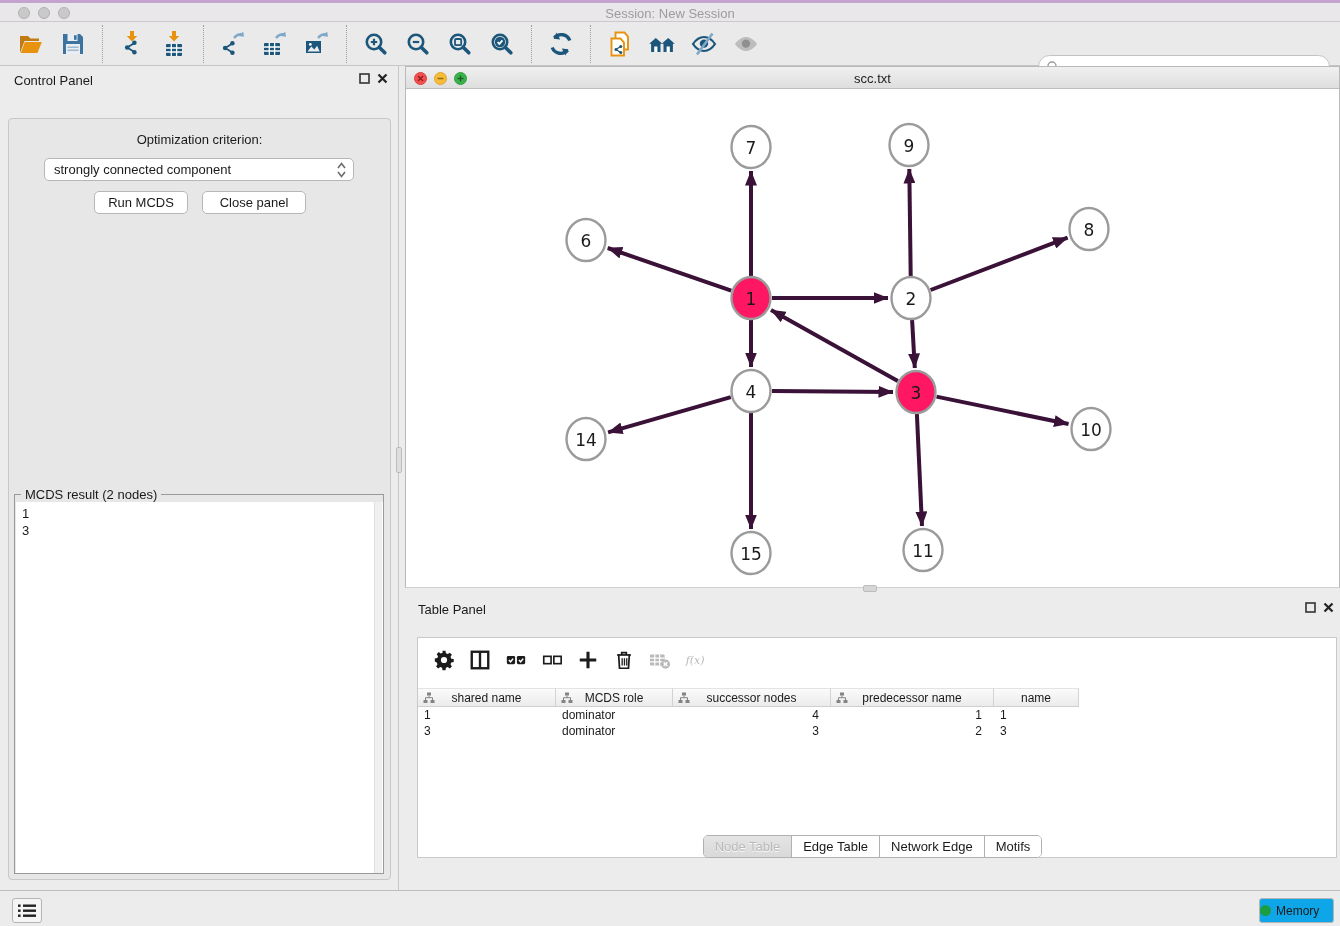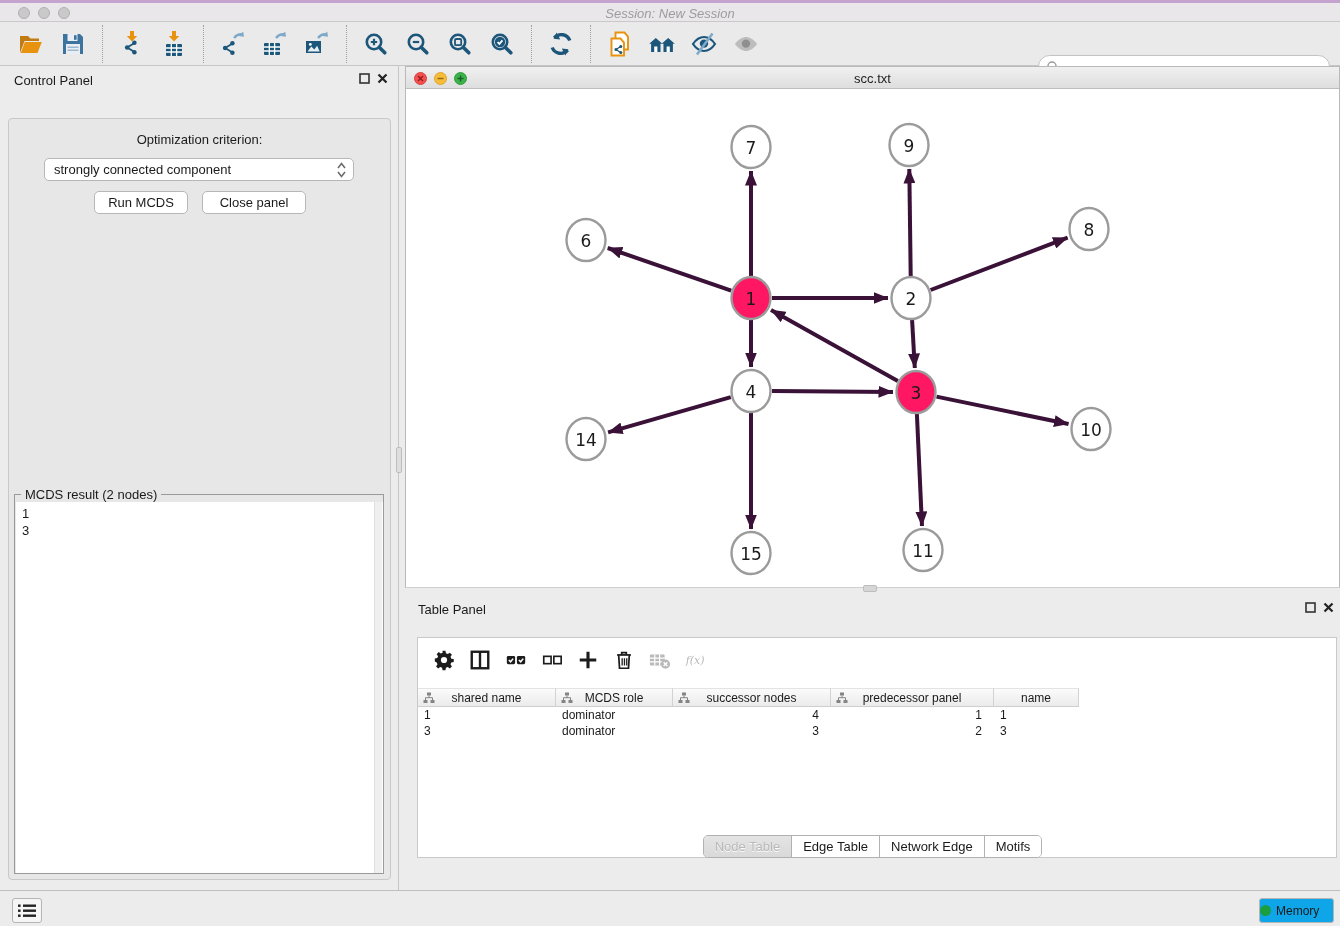--- a/index.html
+++ b/index.html
@@ -1,21 +1,21 @@
 <!DOCTYPE html>
 <html><head>
 <meta charset="utf-8">
 <style>
   * { margin:0; padding:0; box-sizing:border-box; }
   html,body { width:1340px; height:926px; overflow:hidden;
     font-family:"Liberation Sans", sans-serif; background:#ececec; color:#1a1a1a; }
   .abs { position:absolute; }
 
   
-  #titlebar { left:0; top:0; width:1340px; height:22px; background:#e9e7ea; border-bottom:1px solid #c9c9c9;font-style:italic; }
+  #titlebar { left:0; top:0; width:1340px; height:22px; background:#e9e7ea; border-bottom:1px solid #c9c9c9; }
   #titlebar .purple-strip { left:0; top:0; width:1340px; height:3px; background:#c4a4cf; }
   .tl-dot { width:12px; height:12px; border-radius:50%; top:7px; }
   .tl-gray { background:#c9c9c9; border:1px solid #b2b2b2; }
   #main-title { width:1340px; top:6px; text-align:center; font-size:13px; color:#9c9c9c; }
 
   
   #toolbar { left:0; top:22px; width:1340px; height:44px; background:#eaeaea; border-bottom:1px solid #c6c6c6;
     display:flex; align-items:center; padding-left:10px; }
   .tbtn { width:36px; height:36px; display:flex; align-items:center; justify-content:center; margin:0 3px; border-radius:4px; }
   .tbtn svg { width:26px; height:26px; }
@@ -478,21 +478,21 @@
               </g>
               <path d="M6 3.5v2.2M2.5 8V5.7h7V8" stroke="#848484" fill="none"></path>
             </svg><span>successor nodes</span></div>
           <div class="th" style="width: 163px;"><svg class="oc" viewBox="0 0 12 12">
               <g fill="#848484">
                 <rect x="4" y="0.5" width="4" height="3"></rect>
                 <rect x="0.5" y="8" width="4" height="3"></rect>
                 <rect x="7.5" y="8" width="4" height="3"></rect>
               </g>
               <path d="M6 3.5v2.2M2.5 8V5.7h7V8" stroke="#848484" fill="none"></path>
-            </svg><span>predecessor panel</span></div>
+            </svg><span>predecessor name</span></div>
           <div class="th" style="width: 85px;"><span>name</span></div>
         </div>
       <div class="tbody">
           <div class="trow">
             <div class="td" style="width: 138px;">1</div>
             <div class="td" style="width: 117px;">dominator</div>
             <div class="td r" style="width: 158px;">4</div>
             <div class="td r" style="width: 163px;">1</div>
             <div class="td" style="width: 85px;">1</div>
           </div>

